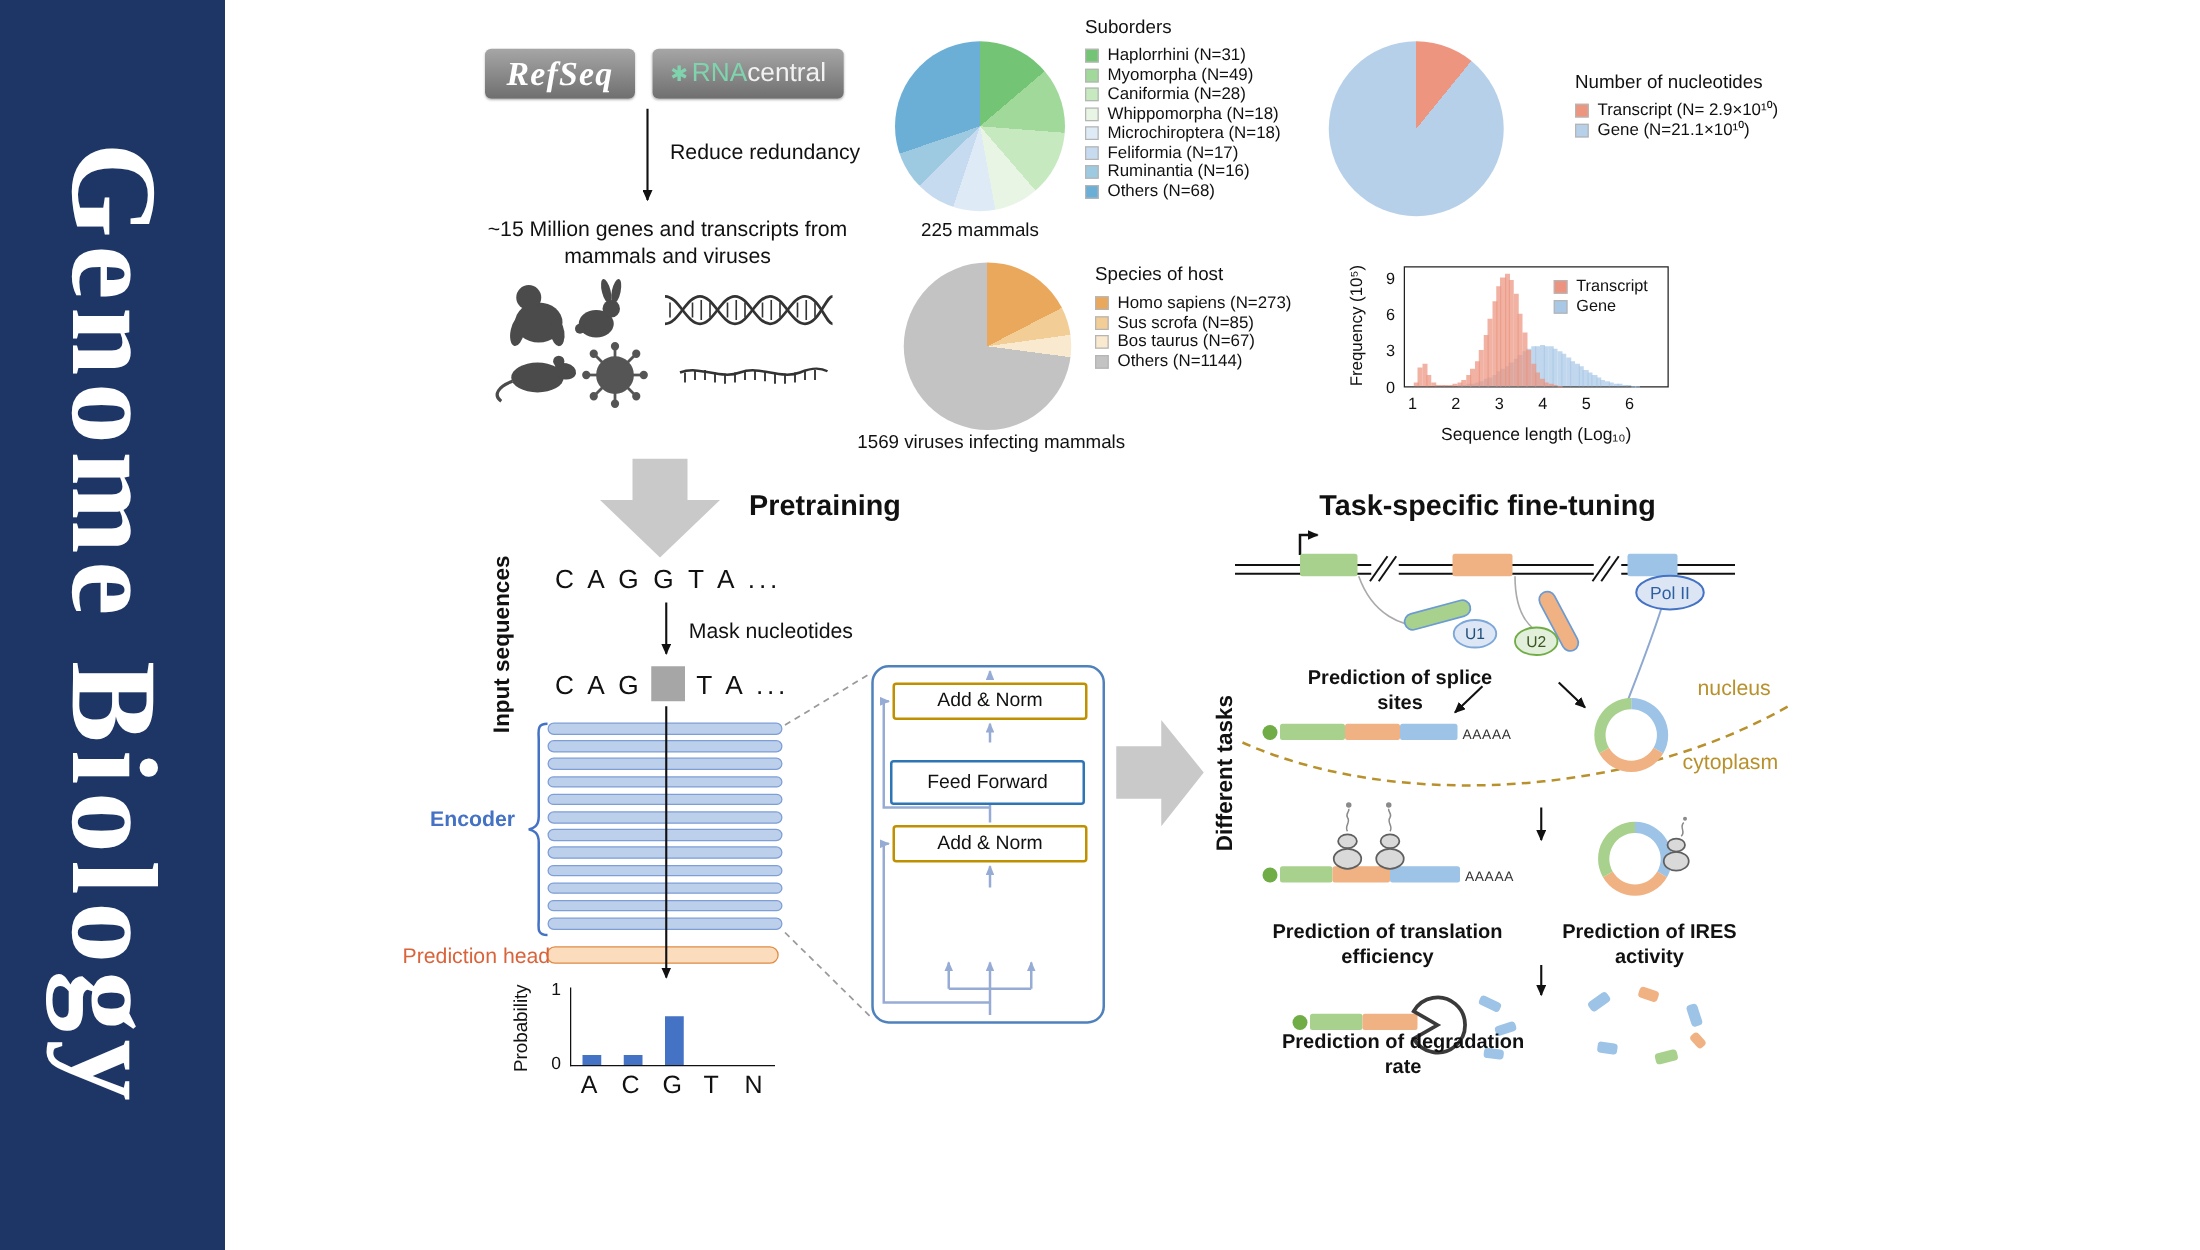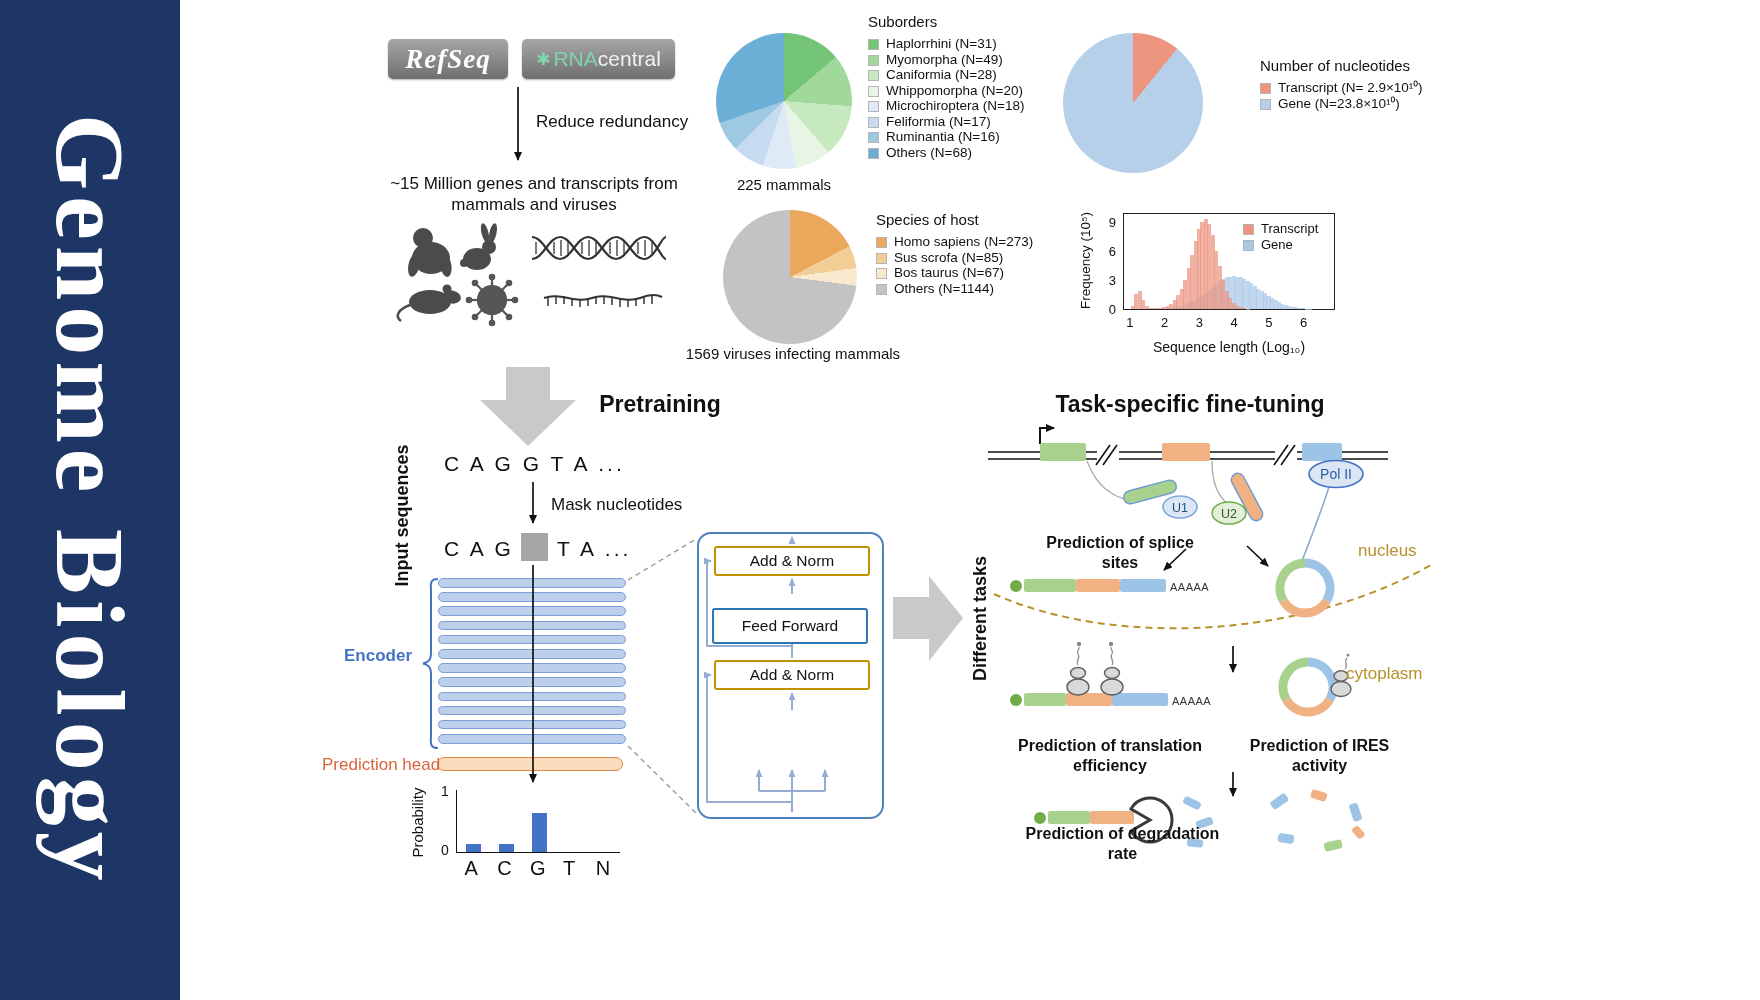--- a/index.html
+++ b/index.html
@@ -84,21 +84,21 @@
   <div class="lrow">
       <span class="sw" style="background: rgb(161, 217, 155);"></span>
       <span>Myomorpha (N=49)</span>
     </div>
   <div class="lrow">
       <span class="sw" style="background: rgb(199, 233, 192);"></span>
       <span>Caniformia (N=28)</span>
     </div>
   <div class="lrow">
       <span class="sw" style="background: rgb(232, 245, 228);"></span>
-      <span>Whippomorpha (N=20)</span>
+      <span>Whippomorpha (N=18)</span>
     </div>
   <div class="lrow">
       <span class="sw" style="background: rgb(222, 235, 247);"></span>
       <span>Microchiroptera (N=18)</span>
     </div>
   <div class="lrow">
       <span class="sw" style="background: rgb(198, 219, 239);"></span>
       <span>Feliformia (N=17)</span>
     </div>
   <div class="lrow">
@@ -112,21 +112,21 @@
 </div>
 
 <div class="legend" style="left:1260px;top:57px">
   <div class="legend-title">Number of nucleotides</div>
   <div class="lrow">
       <span class="sw" style="background: rgb(238, 149, 128);"></span>
       <span>Transcript (N= 2.9×10¹⁰)</span>
     </div>
   <div class="lrow">
       <span class="sw" style="background: rgb(183, 208, 233);"></span>
-      <span>Gene (N=23.8×10¹⁰)</span>
+      <span>Gene (N=21.1×10¹⁰)</span>
     </div>
 </div>
 
 <div class="legend" style="left:876px;top:211px">
   <div class="legend-title">Species of host</div>
   <div class="lrow">
       <span class="sw" style="background: rgb(234, 168, 92);"></span>
       <span>Homo sapiens (N=273)</span>
     </div>
   <div class="lrow">
@@ -314,21 +314,21 @@
   </svg>
   <div class="tbox an" style="left:15px;top:12px;width:156px;height:30px">Add &amp; Norm</div>
   <div class="tbox ff" style="left:13px;top:74px;width:156px;height:36px">Feed Forward</div>
   <div class="tbox an" style="left:15px;top:126px;width:156px;height:30px">Add &amp; Norm</div>
 </div>
 
 <div class="h1" style="left:1040px;top:391px;width:300px;text-align:center">Task-specific fine-tuning</div>
 <div class="lbl center rot" style="left:910px;top:608px;width:140px;font-size:18px;font-weight:700">Different tasks</div>
 <div class="task" style="left:1035px;top:533px;width:170px">Prediction of splice sites</div>
 <div class="gold" style="left:1358px;top:541px">nucleus</div>
-<div class="gold" style="left:1346px;top:664px">cytoplasm</div>
+<div class="gold" style="left:1346px;top:600px">cytoplasm</div>
 <div class="task" style="left:985px;top:736px;width:250px">Prediction of translation efficiency</div>
 <div class="task" style="left:1247px;top:736px;width:145px">Prediction of IRES activity</div>
 <div class="task" style="left:1015px;top:824px;width:215px">Prediction of degradation rate</div>
 
 <svg class="overlay" viewBox="0 0 1760 1000">
   <defs>
     <marker id="mb" markerUnits="userSpaceOnUse" markerWidth="10" markerHeight="8" refX="8" refY="4" orient="auto">
         <path d="M0,0 L9,4 L0,8 Z" fill="#111"></path>
       </marker>
   </defs>

